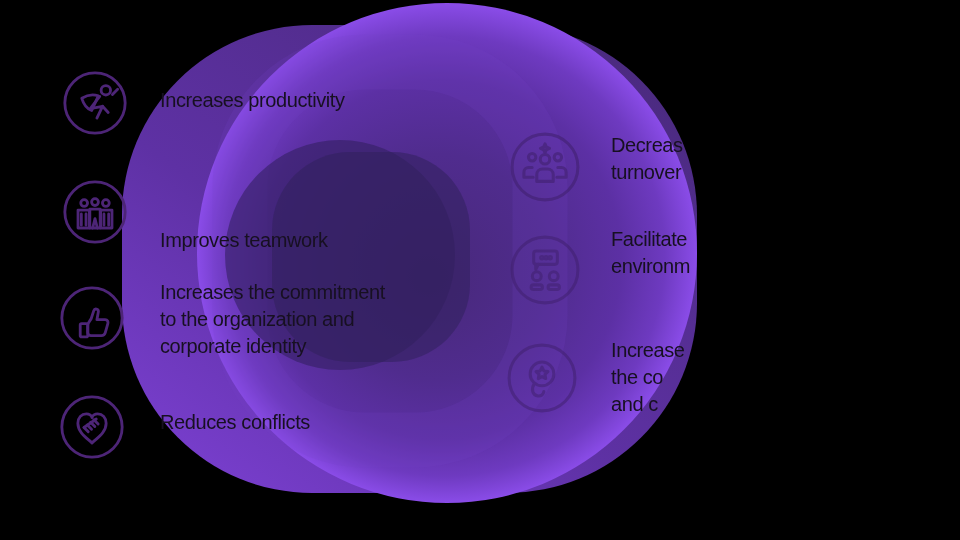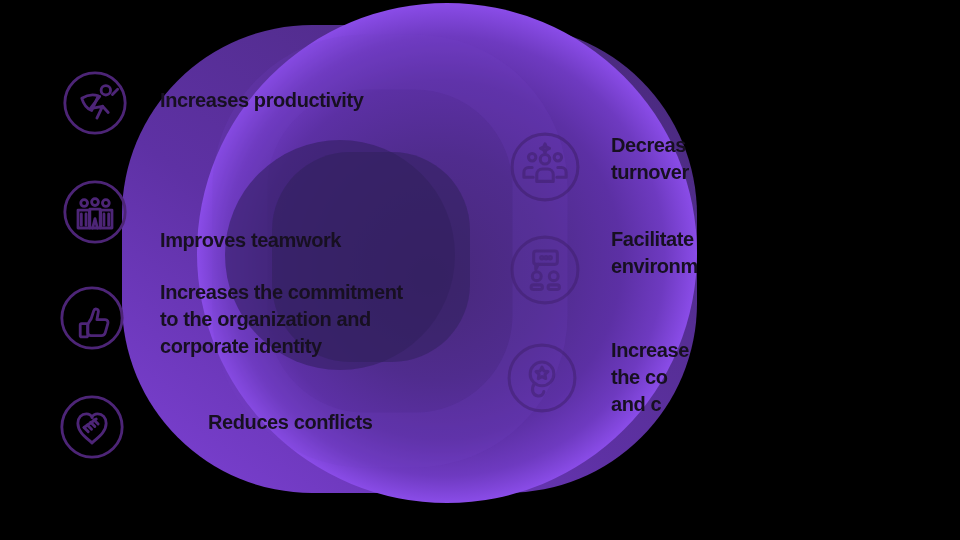--- a/index.html
+++ b/index.html
@@ -1,36 +1,36 @@
 <!DOCTYPE html>
 <html><head>
 <meta charset="utf-8">
 <style>
   html,body{margin:0;padding:0;background:#000;}
   .stage{position:relative;width:960px;height:540px;background:#000;overflow:hidden;
          font-family:"Liberation Sans","DejaVu Sans",sans-serif;}
   svg.blob{position:absolute;left:0;top:0;}
   .icon{position:absolute;}
   .icon svg{display:block;}
-  .label{position:absolute;color:#171021;font-weight:700;font-size:20px;line-height:27px;
+  .label{position:absolute;color:#171021;font-weight:400;font-size:20px;line-height:27px;
           letter-spacing:-0.4px;white-space:nowrap;}
   
   #li1{left:62px;top:70px;width:66px;height:66px;}
   #li2{left:62px;top:179px;width:66px;height:66px;}
   #li3{left:59px;top:285px;width:66px;height:66px;}
   #li4{left:59px;top:394px;width:66px;height:66px;}
   
   #ri1{left:509px;top:131px;width:72px;height:72px;opacity:.55;}
   #ri2{left:509px;top:234px;width:72px;height:72px;opacity:.5;}
   #ri3{left:506px;top:342px;width:72px;height:72px;opacity:.5;}
   
   #lt1{left:160px;top:87px;}
   #lt2{left:160px;top:195px;margin-top:32px;}
   #lt3{left:160px;top:279px;}
-  #lt4{left:160px;top:409px;margin-left:48px;}
+  #lt4{left:160px;top:409px;}
   #rt1{left:611px;top:132px;}
   #rt2{left:611px;top:226px;}
   #rt3{left:611px;top:337px;}
   .lstroke{fill:none;stroke:#4d2577;stroke-width:3;stroke-linecap:round;stroke-linejoin:round;}
   .rstroke{fill:none;stroke:#3f1f6c;stroke-width:3;stroke-linecap:round;stroke-linejoin:round;}
 </style>
 </head>
 <body>
 
 <div class="stage">

